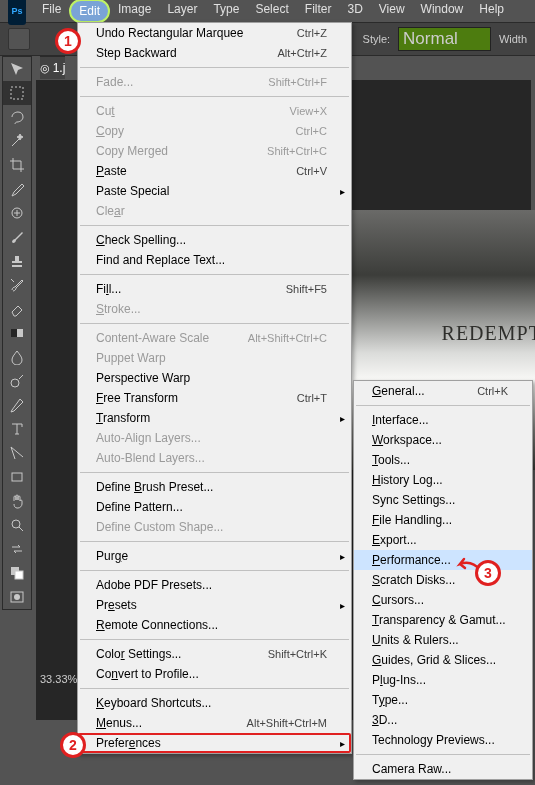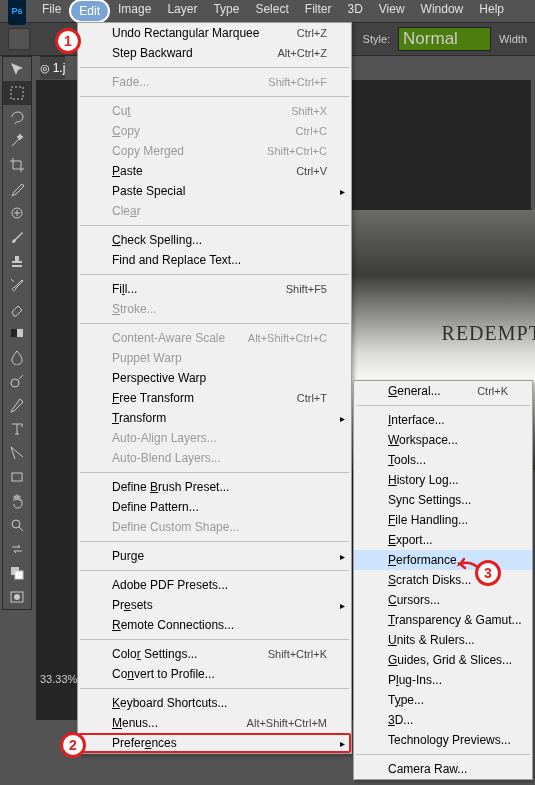--- a/index.html
+++ b/index.html
@@ -1,40 +1,40 @@
 <!DOCTYPE html>
 <html><head>
 <meta charset="utf-8">
 <style>
 *{margin:0;padding:0;box-sizing:border-box;font-family:"Segoe UI",Tahoma,sans-serif;font-size:12px;}
 body{width:535px;height:785px;background:#535353;overflow:hidden;position:relative;}
 .menubar{height:22px;background:#535353;display:flex;align-items:center;padding-left:8px;color:#e0e0e0;}
 .ps-logo{width:18px;height:28px;background:#001e36;border-radius:3px;margin-right:8px;display:flex;align-items:center;justify-content:center;}
 .ps-logo span{color:#31a8ff;font-size:9px;font-weight:bold;}
 .menu-item{padding:3px 8px;cursor:pointer;}
-.menu-item.open{background:#7aa3d6;color:#fff;border:2px solid #ffffff;border-radius:12px;}
+.menu-item.open{background:#7aa3d6;color:#fff;border:2px solid #bef264;border-radius:12px;}
 .toolbar{height:34px;background:#424242;border-top:1px solid #2a2a2a;border-bottom:1px solid #2a2a2a;display:flex;align-items:center;padding:0 8px;color:#ccc;gap:8px;}
 .tool-icon{width:22px;height:22px;background:#535353;border:1px solid #333;border-radius:2px;}
 .opt-label{font-size:11px;}
 .opt-select{background:#4d7c0f;border:1px solid #222;color:#ccc;padding:1px 32px 1px 4px;font-size:17px;}
 .left-tools{position:absolute;left:2px;top:56px;width:30px;background:#535353;border:1px solid #2a2a2a;display:flex;flex-direction:column;}
 .tool-slot{width:28px;height:24px;display:flex;align-items:center;justify-content:center;color:#c8c8c8;position:relative;}
 .tool-slot.sel{background:#323232;}
 .tool-slot svg{width:16px;height:16px;}
 .doc-tab{position:absolute;left:40px;top:56px;background:#424242;padding:4px 0;color:#fff;border-top:1px solid #2a2a2a;font-size:11px;}
 .canvas-area{position:absolute;left:36px;top:80px;width:495px;height:640px;background:#262626;}
 .canvas-img{position:absolute;left:310px;top:130px;width:225px;height:260px;background:linear-gradient(180deg,#6a6a68 0%,#3c3d3a 25%,#dbdcda 55%,#f7f7f5 65%,#7a7a76 85%,#363632 100%);overflow:hidden;color:#3a3a38;}
 .canvas-img .title{position:absolute;right:6px;top:112px;font-family:Georgia,serif;font-size:20px;letter-spacing:1px;color:#2f2f2c;}
 .status{position:absolute;left:40px;bottom:100px;color:#ccc;font-size:11px;}
 .ctx-menu{position:absolute;background:#f0f0f0;border:1px solid #a0a0a0;box-shadow:2px 2px 4px rgba(0,0,0,.3);color:#000;}
 .ctx-menu.main{left:77px;top:22px;width:275px;}
 .ctx-menu.sub{left:353px;top:380px;width:180px;}
 .menu-row{display:flex;align-items:center;height:20px;padding:0 24px 0 18px;position:relative;white-space:nowrap;}
 .menu-row.disabled{color:#9a9a9a;}
-.menu-row .lbl{flex:1;margin-left:16px;}
+.menu-row .lbl{flex:1;}
 .menu-row .sc{color:#444;font-size:11px;}
 .menu-row.disabled .sc{color:#9a9a9a;}
 .menu-row.arrow::after{content:"▸";position:absolute;right:6px;font-size:10px;}
 .menu-sep{height:1px;background:#c0c0c0;margin:4px 2px;}
 .menu-row.highlight-red{box-shadow:inset 0 0 0 2px #e02020;border-radius:2px;}
 .menu-row.highlight-blue{background:#cde4ff;}
 .badge{position:absolute;width:26px;height:26px;border-radius:50%;background:#fff;border:3px solid #e02020;color:#e02020;font-weight:bold;font-size:14px;display:flex;align-items:center;justify-content:center;z-index:50;}
 .badge.b1{left:55px;top:28px;}
 .badge.b2{left:60px;top:732px;}
 .badge.b3{left:475px;top:560px;}
@@ -217,21 +217,21 @@
       <span class="sc">Alt+Ctrl+Z</span>
     </div>
     <div class="menu-sep"></div>
     <div class="menu-row disabled">
       <span class="lbl">Fade...</span>
       <span class="sc">Shift+Ctrl+F</span>
     </div>
     <div class="menu-sep"></div>
     <div class="menu-row disabled">
       <span class="lbl">Cu<u>t</u></span>
-      <span class="sc">Shift+X</span>
+      <span class="sc">View+X</span>
     </div>
     <div class="menu-row disabled">
       <span class="lbl"><u>C</u>opy</span>
       <span class="sc">Ctrl+C</span>
     </div>
     <div class="menu-row disabled">
       <span class="lbl">Copy Merged</span>
       <span class="sc">Shift+Ctrl+C</span>
     </div>
     <div class="menu-row">

